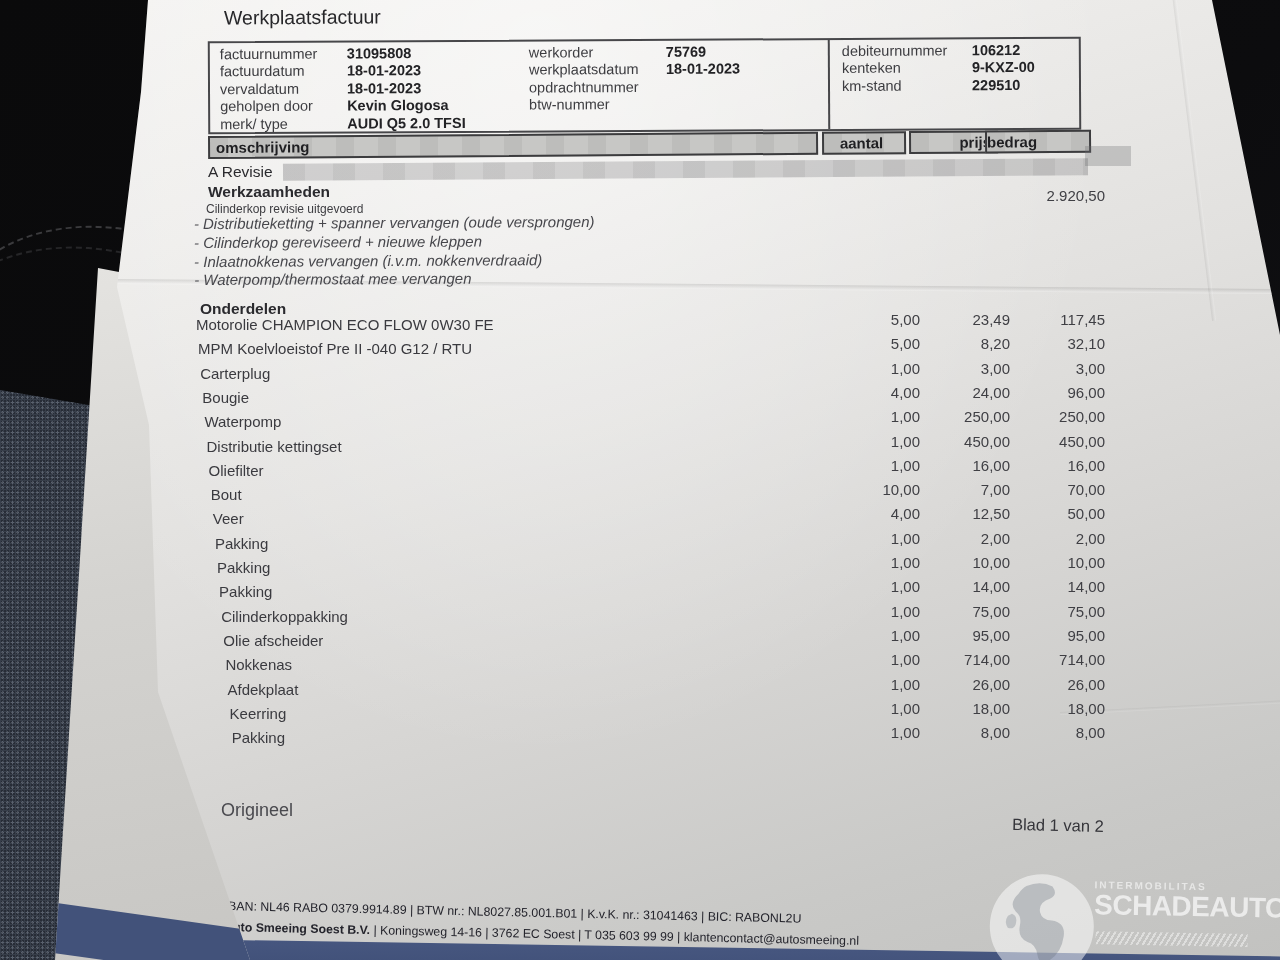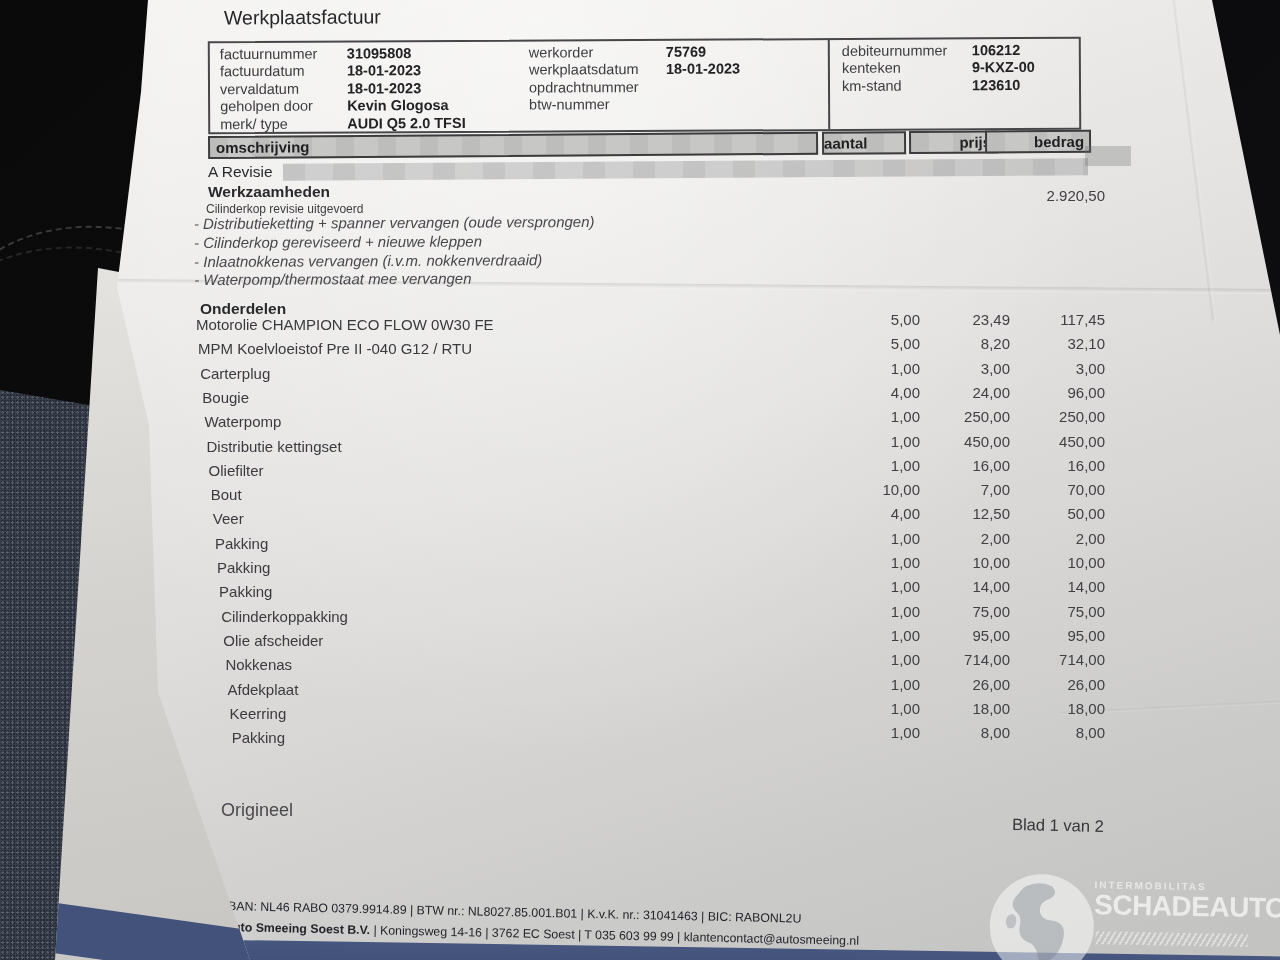--- a/index.html
+++ b/index.html
@@ -47,23 +47,23 @@
   .meta-label{color:#3c3c40;}
   #meta-col1 .meta-label{width:127px;} #meta-col2 .meta-label{width:137px;} #meta-col3 .meta-label{width:130px;}
   .meta-value{font-weight:bold;color:#232326;}
 
   
   #thead{left:208px;top:136px;width:1092px;height:24px;transform:rotate(-.4deg);transform-origin:left top;}
   .hbox{position:absolute;top:0;height:23px;background:#c7c7c5;border:2px solid #3c3c3e;box-sizing:border-box;
     font-weight:bold;font-size:15px;color:#1f1f22;line-height:19px;
     background-image:repeating-linear-gradient(90deg,rgba(0,0,0,.05) 0 18px,transparent 18px 42px);}
   #h-omschrijving{left:0;width:610px;padding-left:6px;}
-  #h-aantal{left:614px;width:84px;text-align:left;padding-right:5px;}
+  #h-aantal{left:614px;width:84px;text-align:center;padding-right:5px;}
   #h-prijs{left:701px;width:89px;text-align:right;padding-right:5px;}
-  #h-bedrag{left:777px;width:106px;text-align:right;padding-right:5px;}
+  #h-bedrag{left:777px;width:106px;padding-right:5px;}
   #scan-artifact{left:1085px;top:146px;width:46px;height:20px;background:rgba(110,110,112,.3);}
 
   
   #revisie-stripe{left:283px;top:161px;width:805px;height:17px;background:rgba(110,110,112,.26);transform:rotate(-.4deg);
     background-image:repeating-linear-gradient(90deg,rgba(0,0,0,.05) 0 22px,transparent 22px 50px);}
   #revisie-heading{left:208px;top:163px;font-size:15.5px;font-weight:normal;color:#2a2a2e;}
   #werk-heading{left:208px;top:183px;font-size:15.5px;font-weight:bold;color:#2a2a2e;}
   #werk-amount{right:175px;top:187px;font-size:15px;color:#3f3f44;}
   #werk-intro{left:206px;top:202px;font-size:12px;color:#3c3c40;}
   #werk-notes{left:194px;top:214px;font-size:15px;font-style:italic;color:#47474c;line-height:18.8px;transform:rotate(-.3deg);}
@@ -163,21 +163,21 @@
       <div class="meta-row" style="--i: 0;">
             <span class="meta-label">debiteurnummer</span>
             <span class="meta-value">106212</span>
           </div>
           <div class="meta-row" style="--i: 1;">
             <span class="meta-label">kenteken</span>
             <span class="meta-value">9-KXZ-00</span>
           </div>
           <div class="meta-row" style="--i: 2;">
             <span class="meta-label">km-stand</span>
-            <span class="meta-value">123610</span>
+            <span class="meta-value">229510</span>
           </div>
         </div>
     </div>
 
     <div class="abs" id="thead">
       <div class="hbox" id="h-omschrijving">omschrijving</div>
       <div class="hbox" id="h-aantal">aantal</div>
       <div class="hbox" id="h-prijs">prijs</div>
       <div class="hbox" id="h-bedrag">bedrag</div>
     </div>

